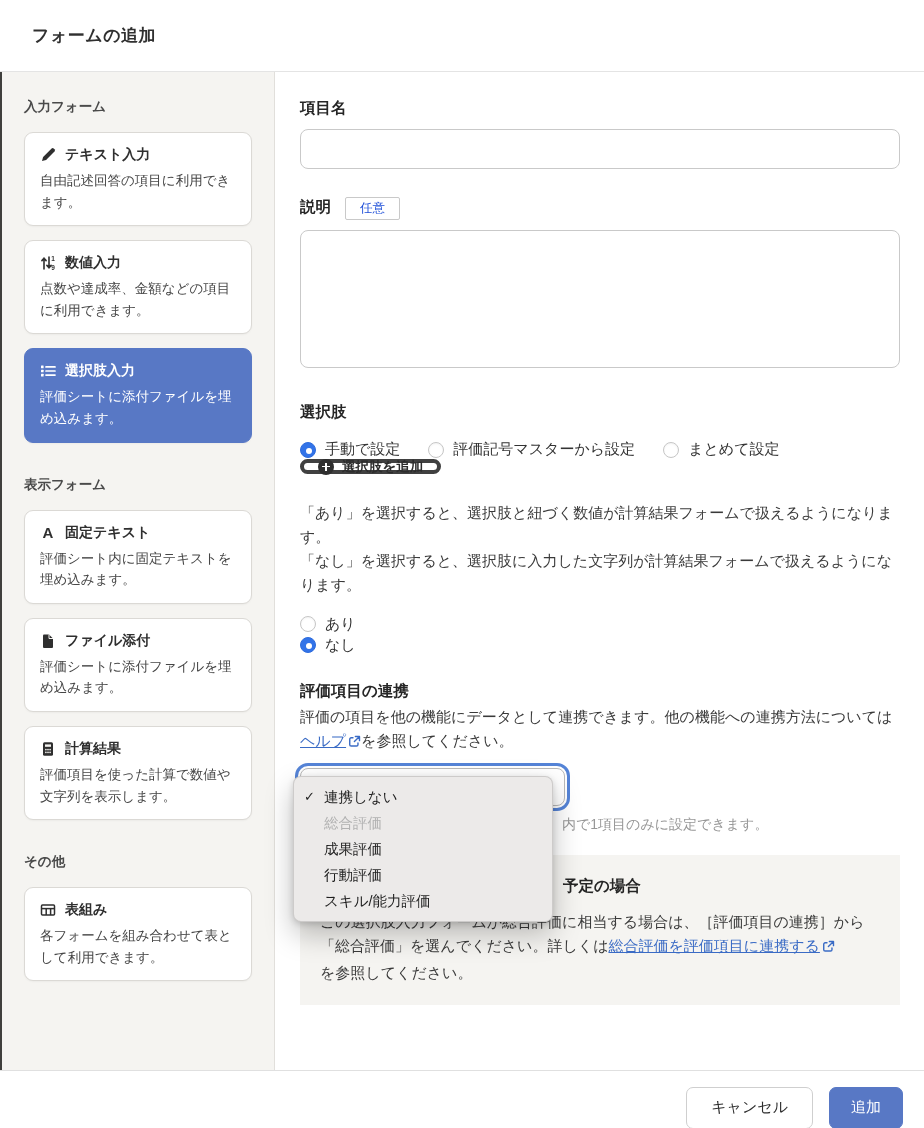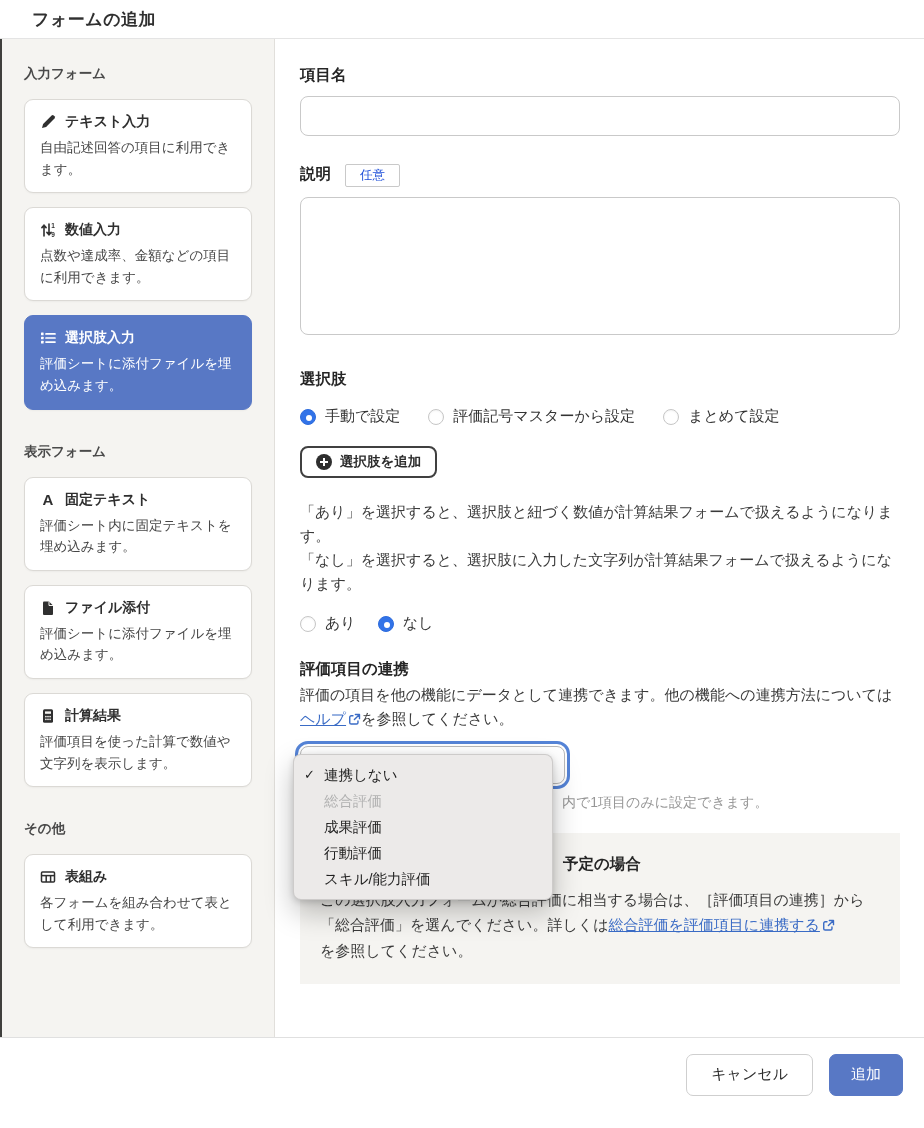--- a/index.html
+++ b/index.html
@@ -1,20 +1,20 @@
 <!DOCTYPE html>
 <html><head>
 <meta charset="utf-8">
 <style>
   * { margin:0; padding:0; box-sizing:border-box; }
   html,body { width:924px; height:1128px; background:#fff;
     font-family:"Liberation Sans","DejaVu Sans",sans-serif; color:#333; overflow:hidden; }
 
   
-  .dlg-header { height:39px; background:#fff; border-bottom:1px solid #e4e4e4;
+  .dlg-header { height:72px; background:#fff; border-bottom:1px solid #e4e4e4;
     display:flex; align-items:center; padding-left:32px; }
   .dlg-title { font-size:17px; font-weight:bold; color:#303030; letter-spacing:.5px; }
 
   
   .dlg-body { display:flex; height:998px; border-left:2px solid #3f3f3d; }
 
   
   .sidebar { width:273px; background:#f5f4f1; border-right:1px solid #e1dfdb;
     padding:26px 22px 0 22px; flex:none; }
   .side-heading { font-size:13.5px; font-weight:bold; color:#4a4a4a; margin-bottom:16px; }
@@ -47,24 +47,24 @@
   .sec { margin-top:30px; }
   .radio-row { display:flex; align-items:center; gap:28px; margin-top:17px; }
   .radio-item { display:flex; align-items:center; gap:9px; font-size:15px; color:#333;
     cursor:pointer; }
   .radio { width:16px; height:16px; border-radius:50%; background:#fff;
     border:1px solid #c6c6c6; box-shadow:inset 0 1px 2px rgba(0,0,0,.05); flex:none;
     position:relative; }
   .radio.checked { background:#3273e8; border-color:#2e6cdd; box-shadow:none; }
   .radio.checked::after { content:''; position:absolute; left:5px; top:5px; width:6px;
     height:6px; border-radius:50%; background:#fff; }
-  .radio-stack { margin-top:18px; display:flex; flex-direction:row; gap:22px;text-align:right; }
-
-  .add-btn { margin-top:20px; display:inline-flex; align-items:center; gap:8px;
-    height:32px; padding:0 14px; background:#fff; border:2px solid #404040; border-radius:8px;
+  .radio-stack { margin-top:18px; display:flex; flex-direction:column; gap:2px;text-align:right; }
+
+  .add-btn { display:inline-flex; align-items:center; gap:8px;
+    height:15px; padding:0 14px; background:#fff; border:4px solid #404040; border-radius:8px;
     font-size:13.5px; font-weight:bold; color:#2c2c2c; cursor:pointer; font-family:inherit; }
   .plus-circle { width:16px; height:16px; border-radius:50%; background:#2e2e2e;
     position:relative; flex:none; }
   .plus-circle::before, .plus-circle::after { content:''; position:absolute; background:#fff; }
   .plus-circle::before { left:4px; top:7.2px; width:8px; height:1.6px; }
   .plus-circle::after { left:7.2px; top:4px; width:1.6px; height:8px; }
 
   .para { font-size:15px; line-height:24px; color:#3a3a3a; margin-top:3px; }
   .link { color:#3a6bc5; text-decoration:underline; cursor:pointer; }
   .ext-icon { display:inline-block; vertical-align:-2px; margin-left:2px; color:#3a6bc5; }

